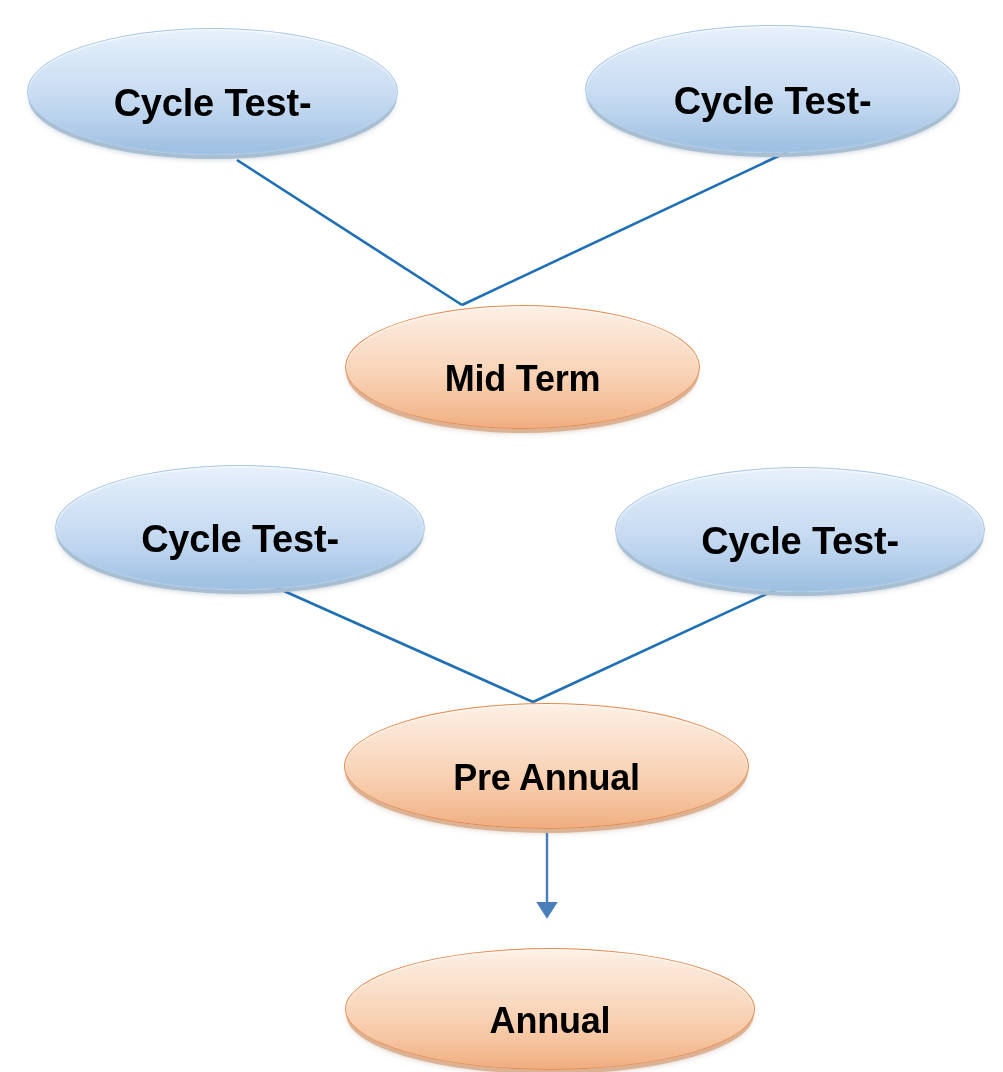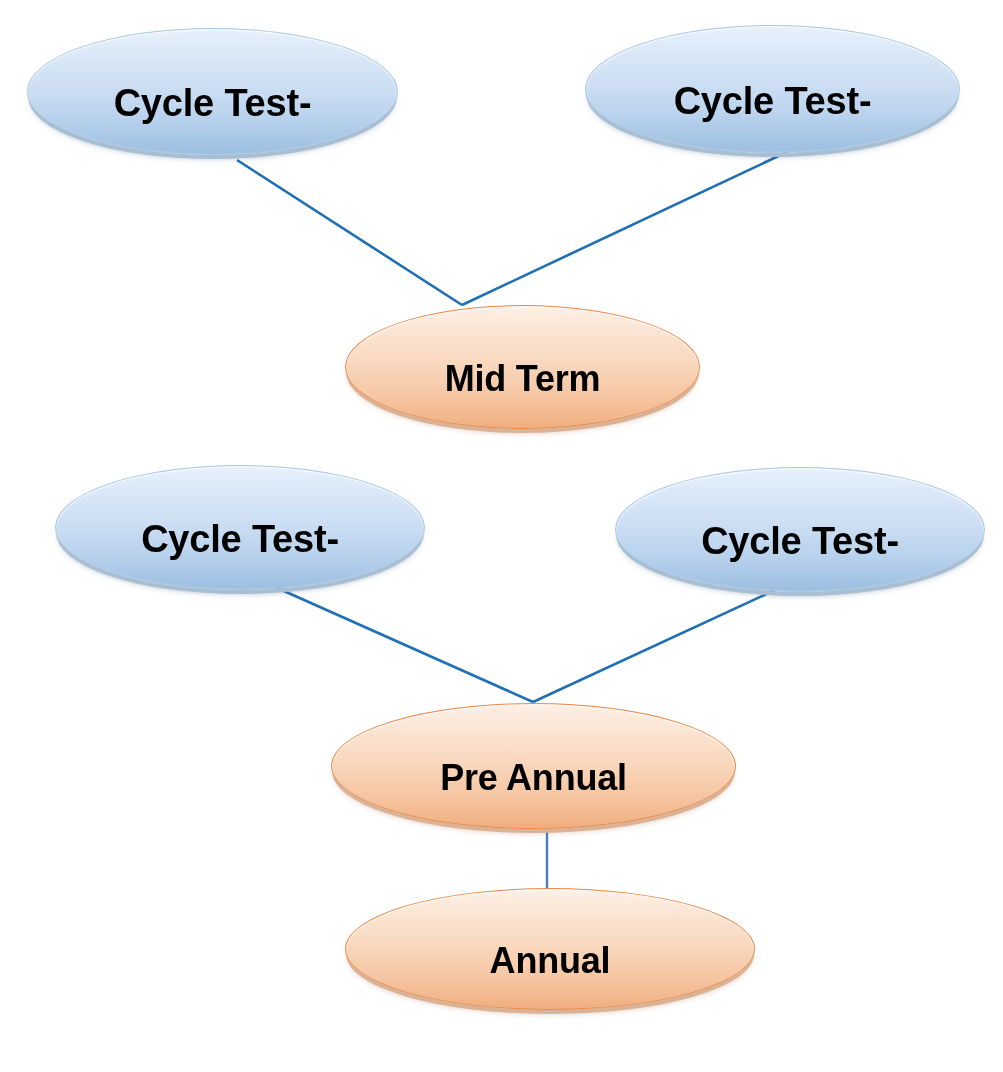--- a/index.html
+++ b/index.html
@@ -123,21 +123,21 @@
       </div>
       <div class="node node-orange" style="left: 345px; top: 305px; width: 355px; height: 124px;">
         <span class="node-label">Mid Term</span>
       </div>
       <div class="node node-blue" style="left: 55px; top: 465px; width: 370px; height: 125px;">
         <span class="node-label">Cycle Test-</span>
       </div>
       <div class="node node-blue" style="left: 615px; top: 467px; width: 370px; height: 125px;">
         <span class="node-label">Cycle Test-</span>
       </div>
-      <div class="node node-orange" style="left: 331px; top: 703px; width: 405px; height: 126px;">
+      <div class="node node-orange" style="left: 344px; top: 703px; width: 405px; height: 126px;">
         <span class="node-label">Pre Annual</span>
       </div>
-      <div class="node node-orange" style="left: 345px; top: 888px; width: 410px; height: 122px;">
+      <div class="node node-orange" style="left: 345px; top: 948px; width: 410px; height: 122px;">
         <span class="node-label">Annual</span>
       </div>
     </div>
 
 </div>
 
 </body></html>

